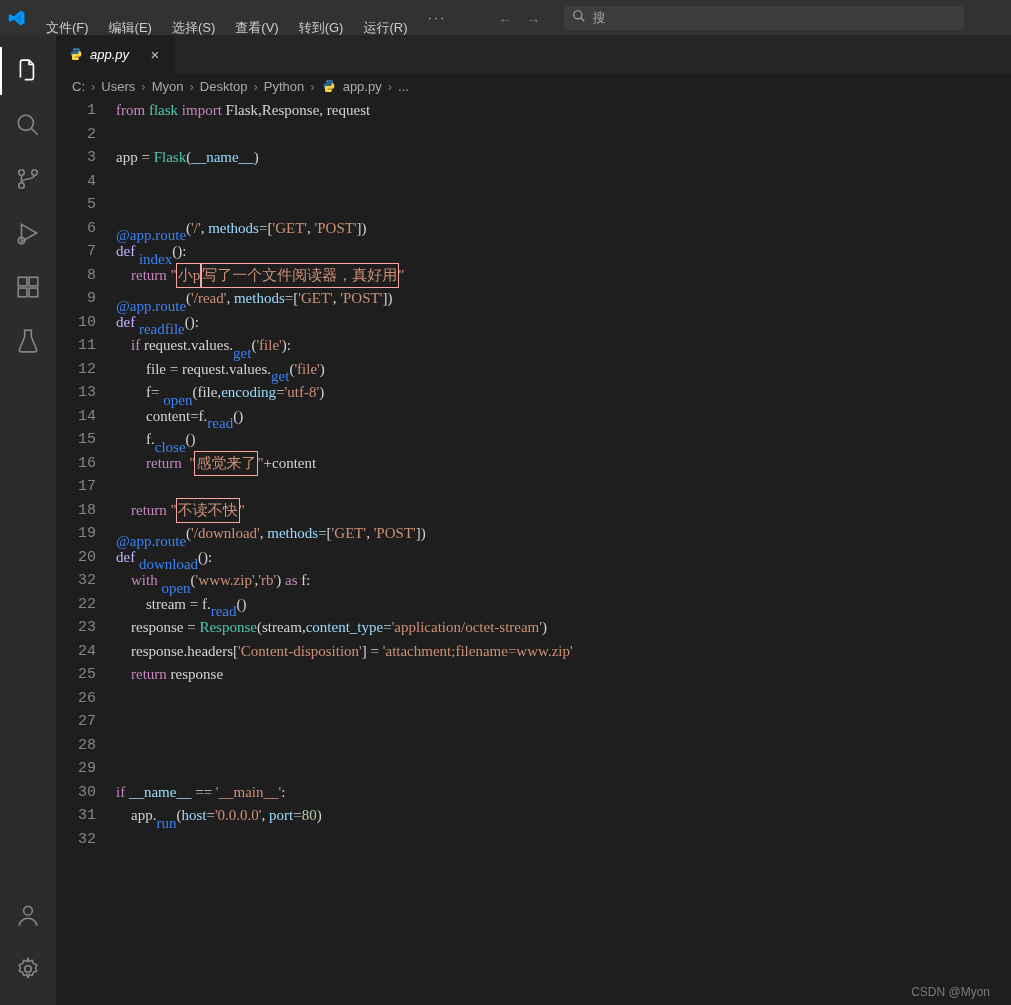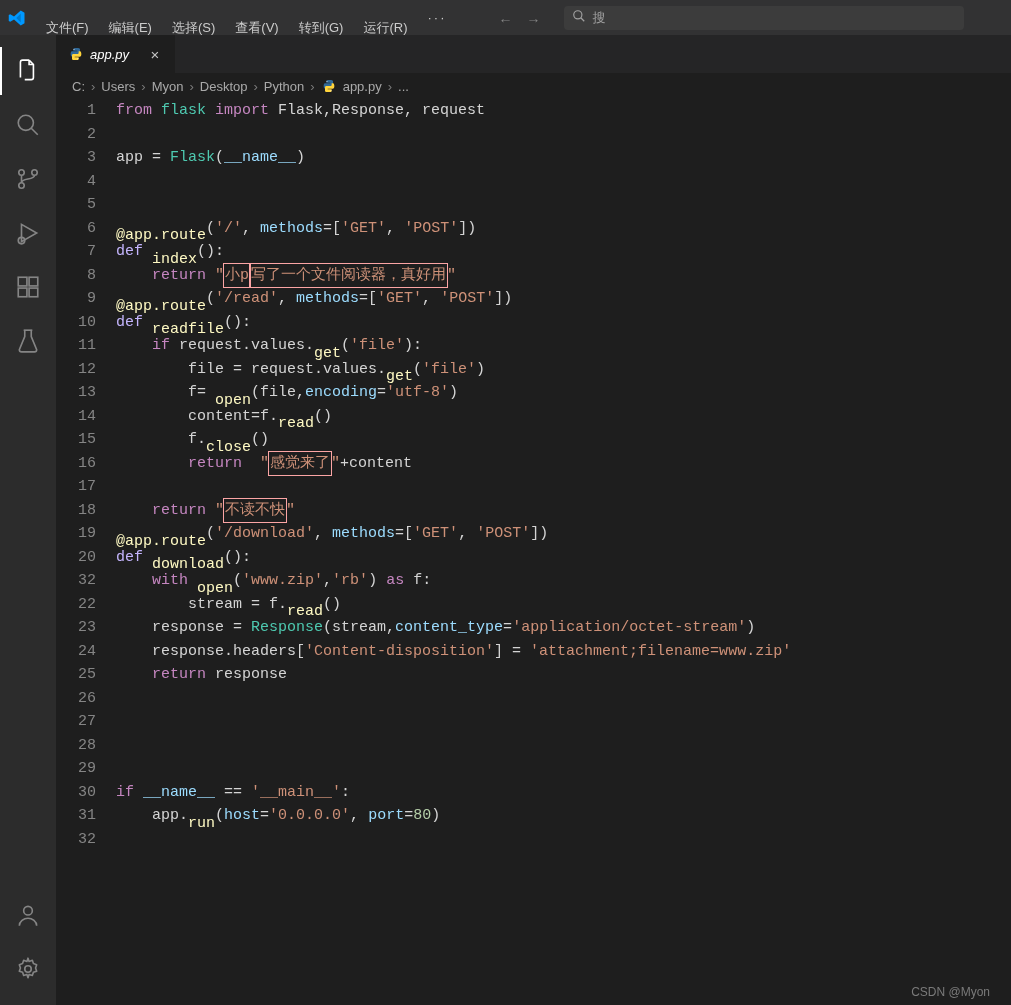--- a/index.html
+++ b/index.html
@@ -156,23 +156,23 @@
   padding-right: 20px;
   user-select: none;
 }
 .line-no { height: 23.5px; }
 .code-area {
   flex: 1;
   color: #d4d4d4;
   white-space: pre;
   overflow: hidden;
 }
-.code-line { height: 23.5px; display: flex; align-items: center; }
+.code-line { height: 23.5px; display: flex; align-items: center; font-family: Liberation Serif, serif; }
 .kw { color: #c586c0; }
-.fn { color: #fef9c3; margin-top: 15px; }
+.fn { color: #3b82f6; margin-top: 15px; }
 .cls { color: #4ec9b0; }
 .str { color: #ce9178; }
 .id  { color: #9cdcfe; }
 .const { color: #c4b5fd; }
 .num { color: #b5cea8; }
 .hl-box {
   border: 1px solid #fca5a5;
   padding: 0 1px;
   margin: 0 -1px;
 }

